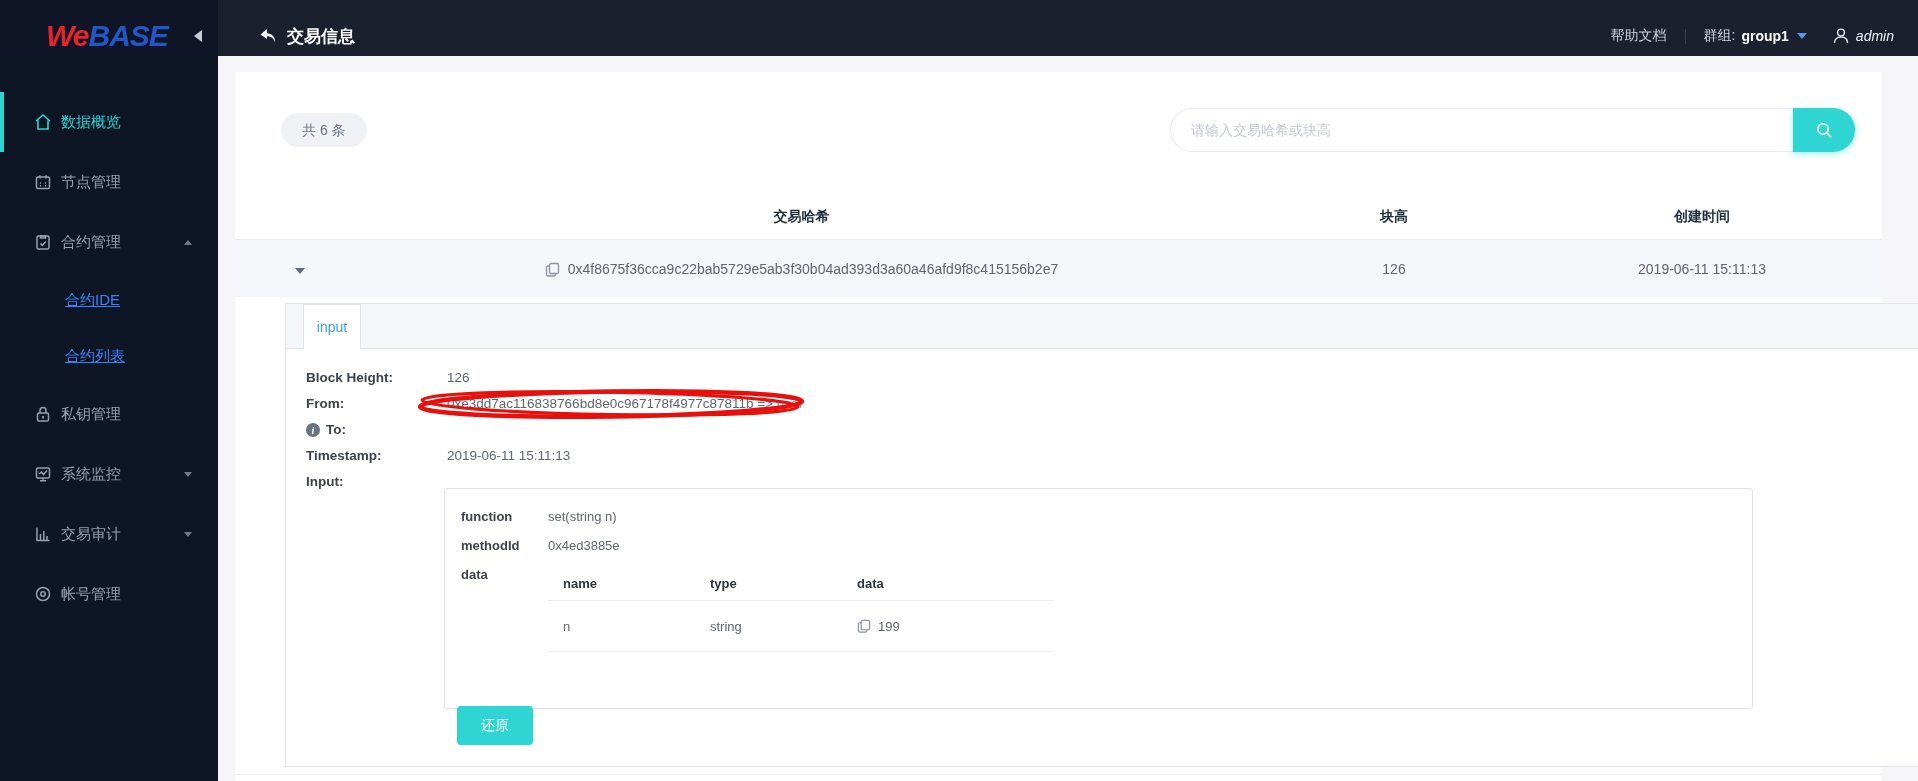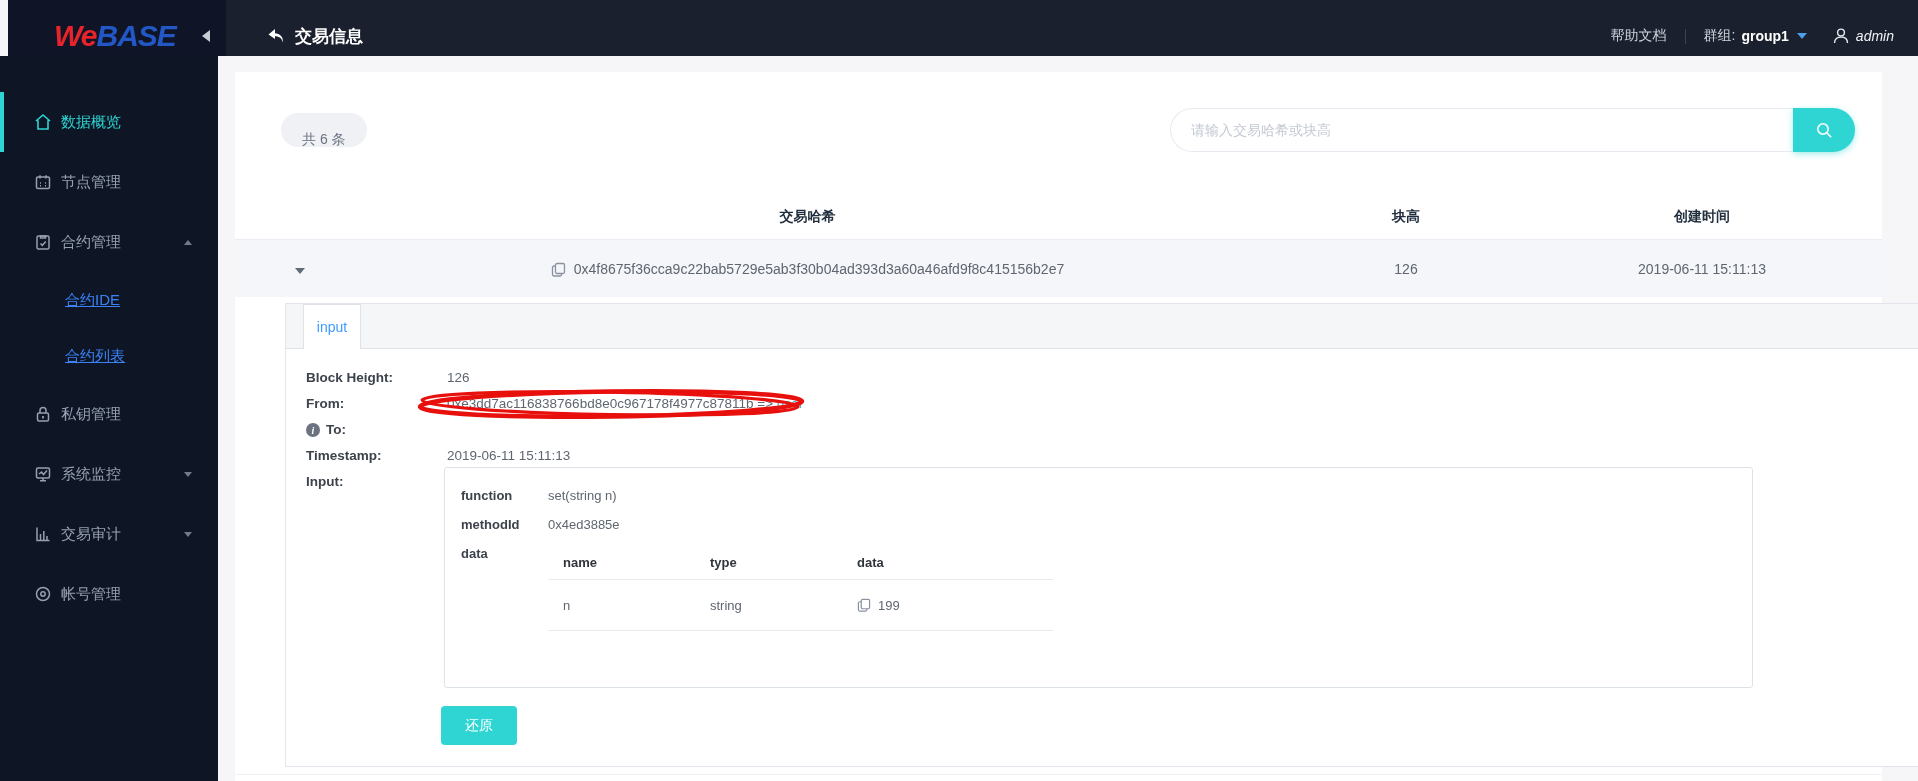--- a/index.html
+++ b/index.html
@@ -1,20 +1,20 @@
 <!DOCTYPE html>
 <html><head>
 <meta charset="utf-8">
 <style>
   * { margin:0; padding:0; box-sizing:border-box; }
   html,body { width:1918px; height:781px; overflow:hidden;
     font-family:"Liberation Sans","DejaVu Sans",sans-serif; background:#f6f6f8; }
 
   
-  .header { height:72px; display:flex;padding-left:8px; }
+  .header { height:72px; display:flex; }
   .logo-zone { width:218px; background:#0f1526; display:flex; align-items:center;
     justify-content:space-between; padding:0 16px 0 46px; }
   .logo { font-size:30px; font-weight:bold; font-style:italic; letter-spacing:-1px; }
   .logo .we { color:#e7242b; } .logo .base { color:#2257c5; }
   .collapse-tri { width:0; height:0; border-top:6px solid transparent;
     border-bottom:6px solid transparent; border-right:8px solid #c8cdd6; cursor:pointer; }
   .header-main { flex:1; background:#1b202e; display:flex; align-items:center; padding:0 24px 0 40px; }
   .page-title { color:#fff; font-size:17px; font-weight:bold; margin-left:9px; }
   .header-right { margin-left:auto; display:flex; align-items:center; font-size:14px; }
   .help-link { color:#ccd2dc; cursor:pointer; }
@@ -41,31 +41,31 @@
   .nav-arrow.up { border-bottom:5px solid #717b8d; }
   .nav-arrow.down { border-top:5px solid #717b8d; }
 
   
   .main { position:absolute; top:56px; left:218px; width:1700px; height:725px;
     background:#f6f6f8; padding:16px 36px 0 17px; }
   .card { background:#fff; width:1647px; height:709px; padding-top:36px; position:relative; }
 
   .toolbar { display:flex; align-items:center; justify-content:space-between; padding:0 27px 0 46px; }
   .count-badge { background:#eff1f4; color:#6a7282; font-size:14px; height:34px;
-    line-height:34px; padding:9px 21px; border-radius:17px; }
+    line-height:34px; padding:0 21px; border-radius:17px; }
   .search-box { display:flex; }
   .search-input { width:623px; height:44px; border:1px solid #e7eaf0; border-right:none;
     border-radius:22px 0 0 22px; padding:0 18px 0 20px; font-size:14px; color:#5f6670; outline:none;
     font-family:"Liberation Sans","DejaVu Sans",sans-serif; }
   .search-input::placeholder { color:#c3c8d2; }
   .search-btn { width:62px; height:44px; border:none; background:#2ed5d2; border-radius:0 22px 22px 0;
     display:flex; align-items:center; justify-content:center; cursor:pointer;
     box-shadow:0 2px 6px rgba(46,213,210,.45); }
 
-  .tx-grid { display:grid; grid-template-columns:90px 1fr 232px 360px; align-items:center; }
+  .tx-grid { display:grid; grid-template-columns:90px 1fr 232px 360px; align-items:center;gap:12px; }
   .tx-head { margin-top:42px; height:46px; border-bottom:1px solid #e9edf3;
     font-size:14px; font-weight:bold; color:#1f2d3d; }
   .tx-head div { text-align:center; }
   .tx-row { height:57px; background:#f4f6fa; color:#5f6670; font-size:14px; }
   .tx-row .cell { text-align:center;align-items:flex-end; }
   .caret-cell { padding-left:60px; }
   .row-caret { display:inline-block; width:0; height:0; border-left:5px solid transparent;
     border-right:5px solid transparent; border-top:6px solid #606a78; cursor:pointer; }
   .hash-cell { display:flex; align-items:center; justify-content:center; gap:8px; }
 
@@ -78,32 +78,32 @@
     display:flex; align-items:center; justify-content:center;
     color:#3e9bff; font-size:14px; cursor:pointer; }
   .fields { padding:16px 0 0 20px; font-size:13.5px; }
   .field-row { display:flex; line-height:26px; align-items:center; }
   .field-label { width:141px; font-weight:bold; color:#3d434c; display:flex; align-items:center; gap:6px; }
   .field-value { color:#5f6670; }
   .from-wrap { position:relative; display:inline-block; }
   .from-wrap svg.red-oval { position:absolute; left:-34px; top:-3px; pointer-events:none; }
   .user-link { color:#2cb5cf; cursor:pointer; }
 
-  .input-box { position:absolute; left:158px; top:163px; width:1309px; height:221px;
+  .input-box { position:absolute; left:158px; top:184px; width:1309px; height:221px;
     border:1px solid #dde1e8; border-radius:3px; padding:20px 12px 0 16px; font-size:13px; }
   .ib-row { display:flex; margin-bottom:14px; }
   .ib-label { width:87px; font-weight:bold; color:#3d434c; }
   .ib-value { color:#5f6670; }
   .ib-table { width:505px; }
   .ib-thead, .ib-trow { display:grid; grid-template-columns:147px 147px 196px; padding-left:15px; align-items:center; }
   .ib-thead { height:34px; font-weight:bold; color:#30353d; border-bottom:1px solid #e8ebf0; }
   .ib-trow { height:51px; color:#5f6670; border-bottom:1px solid #e8ebf0; }
   .data-cell { display:flex; align-items:center; gap:7px; }
 
-  .restore-btn { position:absolute; left:155px; top:402px; width:76px; height:39px;
+  .restore-btn { position:absolute; left:171px; top:402px; width:76px; height:39px;
     background:#2ed5d2; color:#fff; border:none; border-radius:4px; font-size:14px; cursor:pointer;
     font-family:"Liberation Sans","DejaVu Sans",sans-serif; }
   .bottom-line { margin-top:7px; border-top:1px solid #eef1f5; height:14px; background:#fff; }
 
   .icon-svg { display:block; }
   .copy-icon { cursor:pointer; }
 </style>
 </head>
 <body>
 

